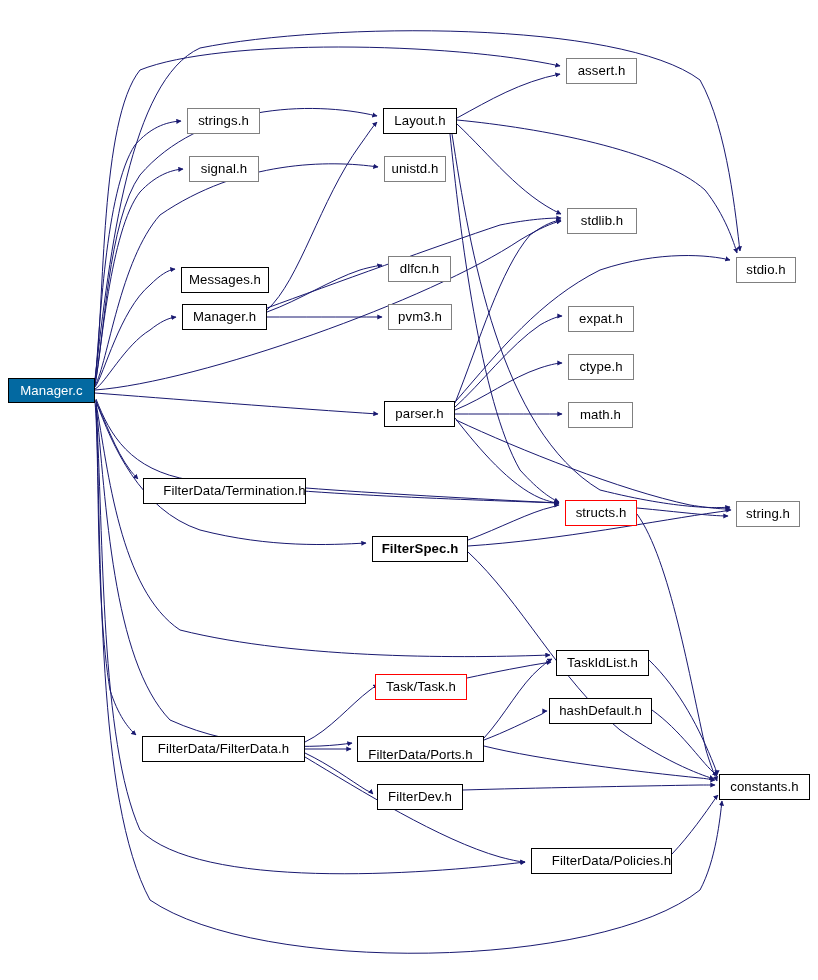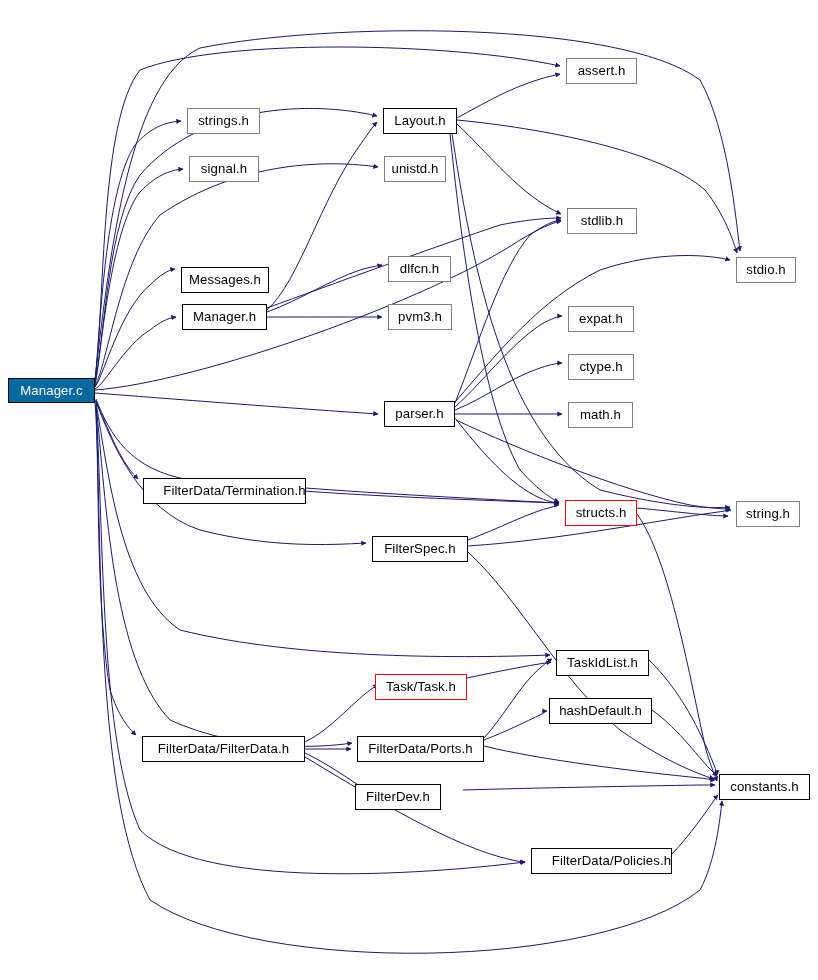--- a/index.html
+++ b/index.html
@@ -141,41 +141,41 @@
       </div>
       <div class="node black-border" style="left: 143px; top: 478px; width: 163px; height: 26px; padding-left: 20px;">
         <span class="node-label">FilterData/Termination.h</span>
       </div>
       <div class="node red-border" style="left: 565px; top: 500px; width: 72px; height: 26px;">
         <span class="node-label">structs.h</span>
       </div>
       <div class="node " style="left: 736px; top: 501px; width: 64px; height: 26px;">
         <span class="node-label">string.h</span>
       </div>
-      <div class="node black-border" style="left: 372px; top: 536px; width: 96px; height: 26px;">
+      <div class="node black-border" style="left: 372px; top: 536px; width: 96px; height: 26px; font-weight: bold;">
         <span class="node-label">FilterSpec.h</span>
       </div>
       <div class="node black-border" style="left: 556px; top: 650px; width: 93px; height: 26px;">
         <span class="node-label">TaskIdList.h</span>
       </div>
       <div class="node red-border" style="left: 375px; top: 674px; width: 92px; height: 26px;">
         <span class="node-label">Task/Task.h</span>
       </div>
       <div class="node black-border" style="left: 549px; top: 698px; width: 103px; height: 26px;">
         <span class="node-label">hashDefault.h</span>
       </div>
       <div class="node black-border" style="left: 142px; top: 736px; width: 163px; height: 26px;">
         <span class="node-label">FilterData/FilterData.h</span>
       </div>
-      <div class="node black-border" style="left: 357px; top: 736px; width: 127px; height: 26px;">
+      <div class="node black-border" style="left: 357px; top: 736px; width: 127px; height: 26px; align-items: flex-end;">
         <span class="node-label">FilterData/Ports.h</span>
       </div>
       <div class="node black-border" style="left: 719px; top: 774px; width: 91px; height: 26px;">
         <span class="node-label">constants.h</span>
       </div>
-      <div class="node black-border" style="left: 355px; top: 784px; width: 86px; height: 26px;">
+      <div class="node black-border" style="left: 377px; top: 784px; width: 86px; height: 26px;">
         <span class="node-label">FilterDev.h</span>
       </div>
       <div class="node black-border" style="left: 531px; top: 848px; width: 141px; height: 26px; padding-left: 20px;">
         <span class="node-label">FilterData/Policies.h</span>
       </div>
     </div>
 </div>
 
 </body></html>

